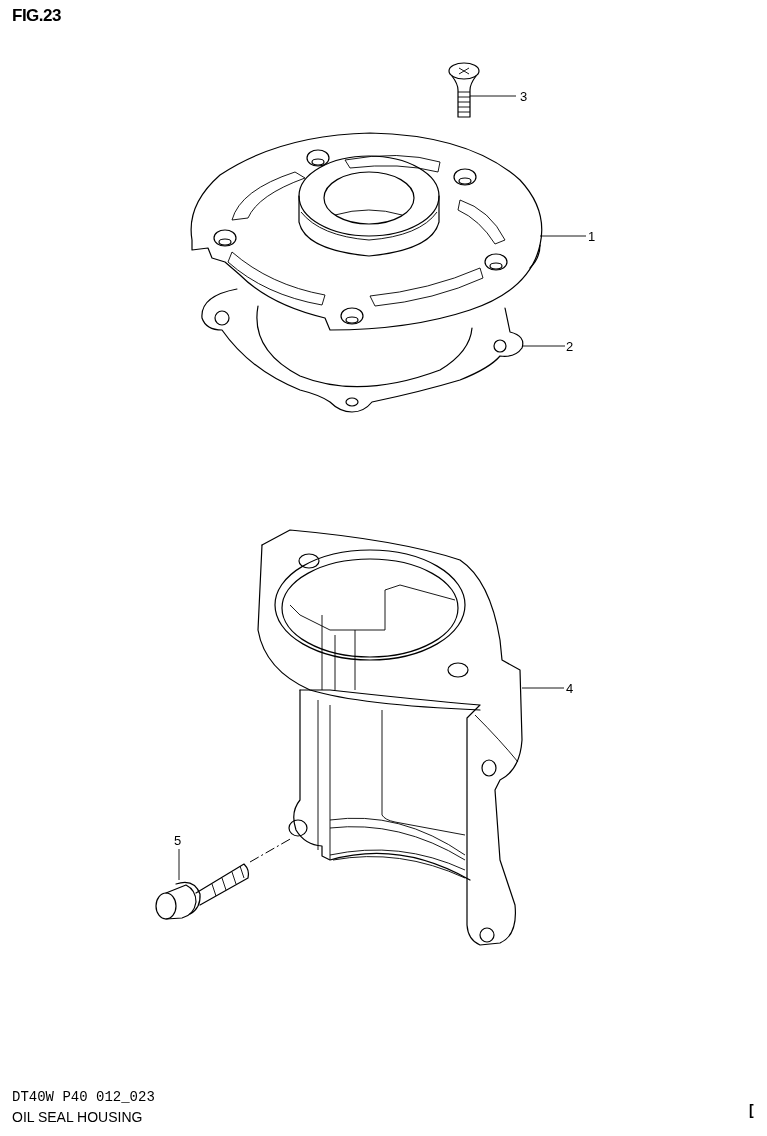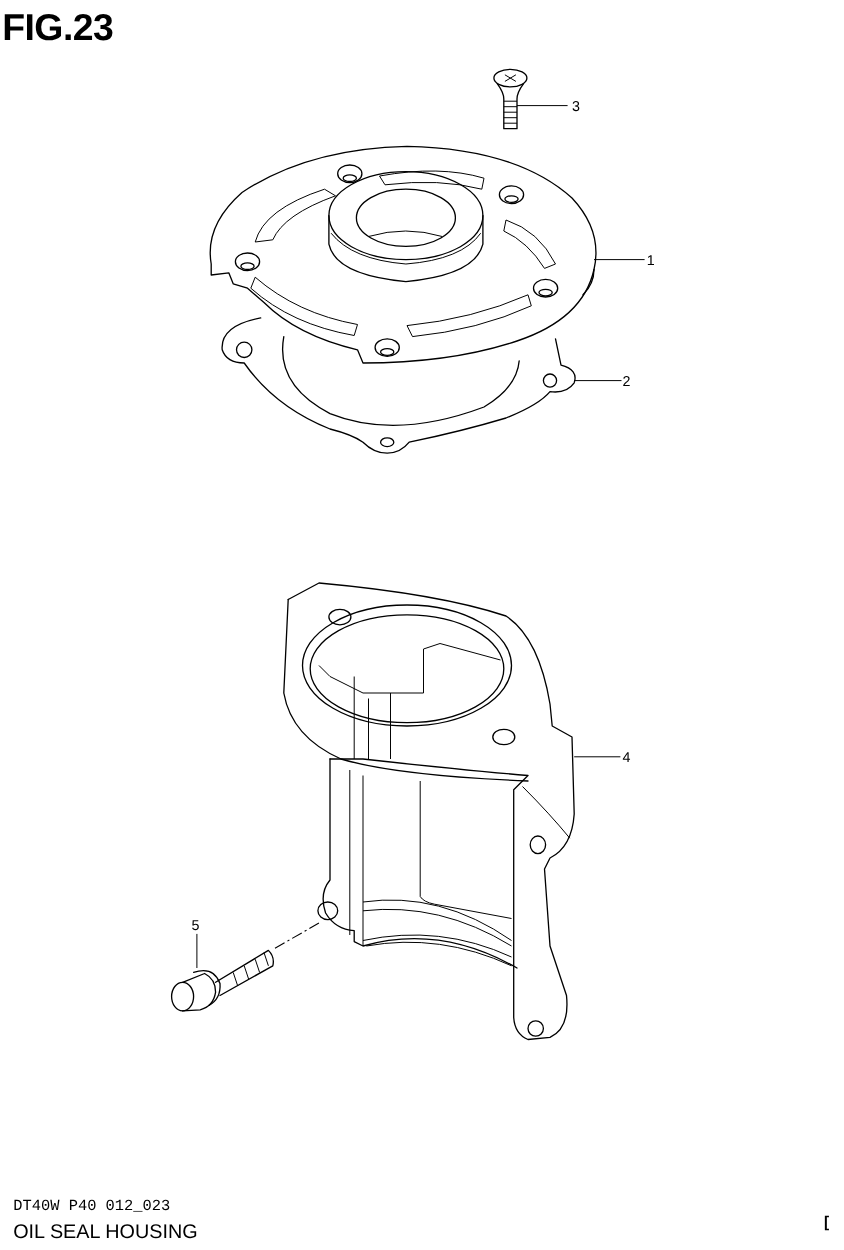--- a/index.html
+++ b/index.html
@@ -1,21 +1,21 @@
 <!DOCTYPE html>
 <html><head>
   <meta charset="utf-8">
   <style>
     html, body { margin: 0; padding: 0; background: #ffffff; }
     body { width: 767px; height: 1136px; position: relative; overflow: hidden;
            font-family: "Liberation Sans", sans-serif; color: #000; }
-    .fig-title { position: absolute; left: 2px; top: 6px; font-size: 34px; font-weight: bold;
+    .fig-title { position: absolute; left: 12px; top: 6px; font-size: 17px; font-weight: bold;
                  letter-spacing: -0.5px; }
     .footer-code { position: absolute; left: 12px; top: 1089px; font-size: 14px; font-family: Liberation Mono, monospace; }
-    .footer-name { position: absolute; left: 12px; top: 1109px; font-size: 18px; }
+    .footer-name { position: absolute; left: 12px; top: 1109px; font-size: 14px; }
     .corner-mark { position: absolute; left: 749px; top: 1102px; font-size: 14px; font-weight: bold; }
     svg.drawing { position: absolute; left: 0; top: 0; }
     .callout { font-family: "Liberation Sans", sans-serif; font-size: 13px; fill: #000; }
     .ln { fill: none; stroke: #000; stroke-width: 1.2; stroke-linecap: round; stroke-linejoin: round; }
     .ln-thin { fill: none; stroke: #000; stroke-width: 0.9; }
     .dash { fill: none; stroke: #000; stroke-width: 1; stroke-dasharray: 10 3 2 3; }
   </style>
 </head>
 <body>
 

